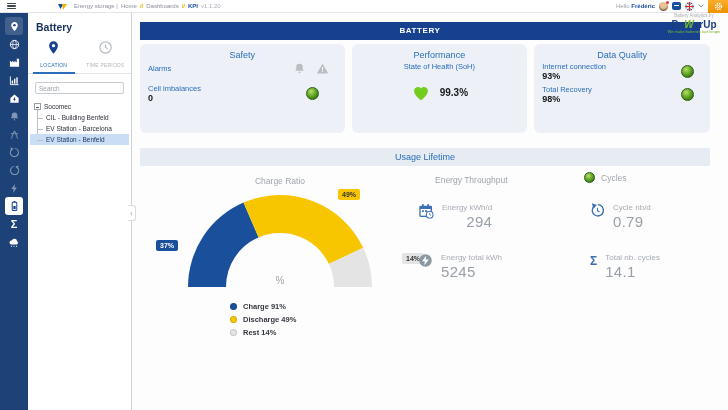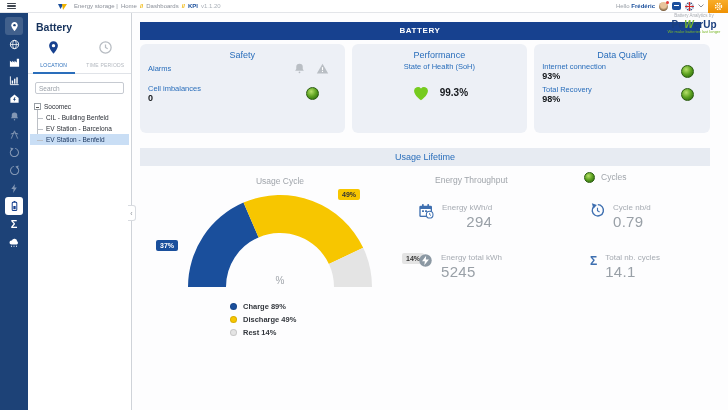--- a/index.html
+++ b/index.html
@@ -89,21 +89,21 @@
   .gauge-wrap svg { display:block; margin:4px auto 0; }
   .center-label { position:absolute; left:0; right:0; top:92px; text-align:center; font-size:10px; color:#a0a5ab; }
   .chip { position:absolute; font-size:7px; font-weight:bold; padding:2px 4px; border-radius:2px; }
   .chip-0 { left:-12px; top:57px; }
   .chip-1 { left:170px; top:6px; }
   .chip-2 { left:234px; top:70px; }
   .legend { position:absolute; left:62px; top:119px; display:flex; flex-direction:column; gap:4px; }
   .legend-row { display:flex; align-items:center; gap:6px; font-size:7.5px; font-weight:bold; color:#33373d; }
   .legend-dot { width:7px; height:7px; border-radius:50%; border:1px solid rgba(0,0,0,.12); flex:0 0 auto; }
   .energy-title { position:absolute; left:303px; top:162px; font-size:8.5px; color:#a0a5ab; }
-  .cycles-head { position:absolute; left:452px; top:159px; display:flex; gap:6px;
+  .cycles-head { position:absolute; left:452px; top:159px; display:flex; align-items:center; gap:6px;
     font-size:8.5px; color:#a0a5ab; }
   .metric { position:absolute; display:flex; gap:8px; align-items:flex-start; width:160px; }
   .metric .mtxt .mlabel { font-size:8px; color:#a6abb2; }
   .metric .mtxt .mval { font-size:15px; color:#99a0a7; margin-top:1px; letter-spacing:.3px; }
   .m1 { left:286px; top:190px;text-align:right; }
   .m2 { left:458px; top:190px; }
   .m3 { left:286px; top:240px; }
   .m4 { left:458px; top:240px; }
   .micon-sigma { font-size:12px; font-weight:bold; color:#3e6fb0; line-height:1; margin-top:2px; }
 </style>
@@ -335,35 +335,35 @@
           <div class="card-sub">Total Recovery</div>
           <div class="bigval">98%</div>
         </span>
         <span class="led" style="margin-left:auto;margin-right:8px;"></span>
       </div>
     </article>
   </section>
 
   <div class="usage-bar">Usage Lifetime</div>
 
-  <div class="gauge-title">Usage Cycle</div>
+  <div class="gauge-title">Charge Ratio</div>
   <div class="gauge-wrap">
     <svg id="gauge-svg" width="220" height="104" viewBox="0 0 220 104">
         <path d="M18.0 100.0 A92 92 0 0 1 73.5 15.6 L88.6 50.4 A54 54 0 0 0 56.0 100.0 Z" fill="#1a4f9c"></path>
         <path d="M73.5 15.6 A92 92 0 0 1 193.2 60.8 L158.9 77.0 A54 54 0 0 0 88.6 50.4 Z" fill="#f7c600"></path>
         <path d="M193.2 60.8 A92 92 0 0 1 202.0 100.0 L164.0 100.0 A54 54 0 0 0 158.9 77.0 Z" fill="#e4e4e4"></path>
       </svg>
     <span class="center-label">%</span>
     <span class="chip chip-0" style="background: rgb(26, 79, 156); color: rgb(255, 255, 255);">37%</span>
     <span class="chip chip-1" style="background: rgb(247, 198, 0); color: rgb(51, 51, 51);">49%</span>
     <span class="chip chip-2" style="background: rgb(228, 228, 228); color: rgb(51, 51, 51);">14%</span>
     <div class="legend" id="gauge-legend">
         <div class="legend-row">
           <span class="legend-dot" style="background: rgb(26, 79, 156);"></span>
-          <span>Charge 89%</span>
+          <span>Charge 91%</span>
         </div>
         <div class="legend-row">
           <span class="legend-dot" style="background: rgb(247, 198, 0);"></span>
           <span>Discharge 49%</span>
         </div>
         <div class="legend-row">
           <span class="legend-dot" style="background: rgb(228, 228, 228);"></span>
           <span>Rest 14%</span>
         </div>
       </div>

